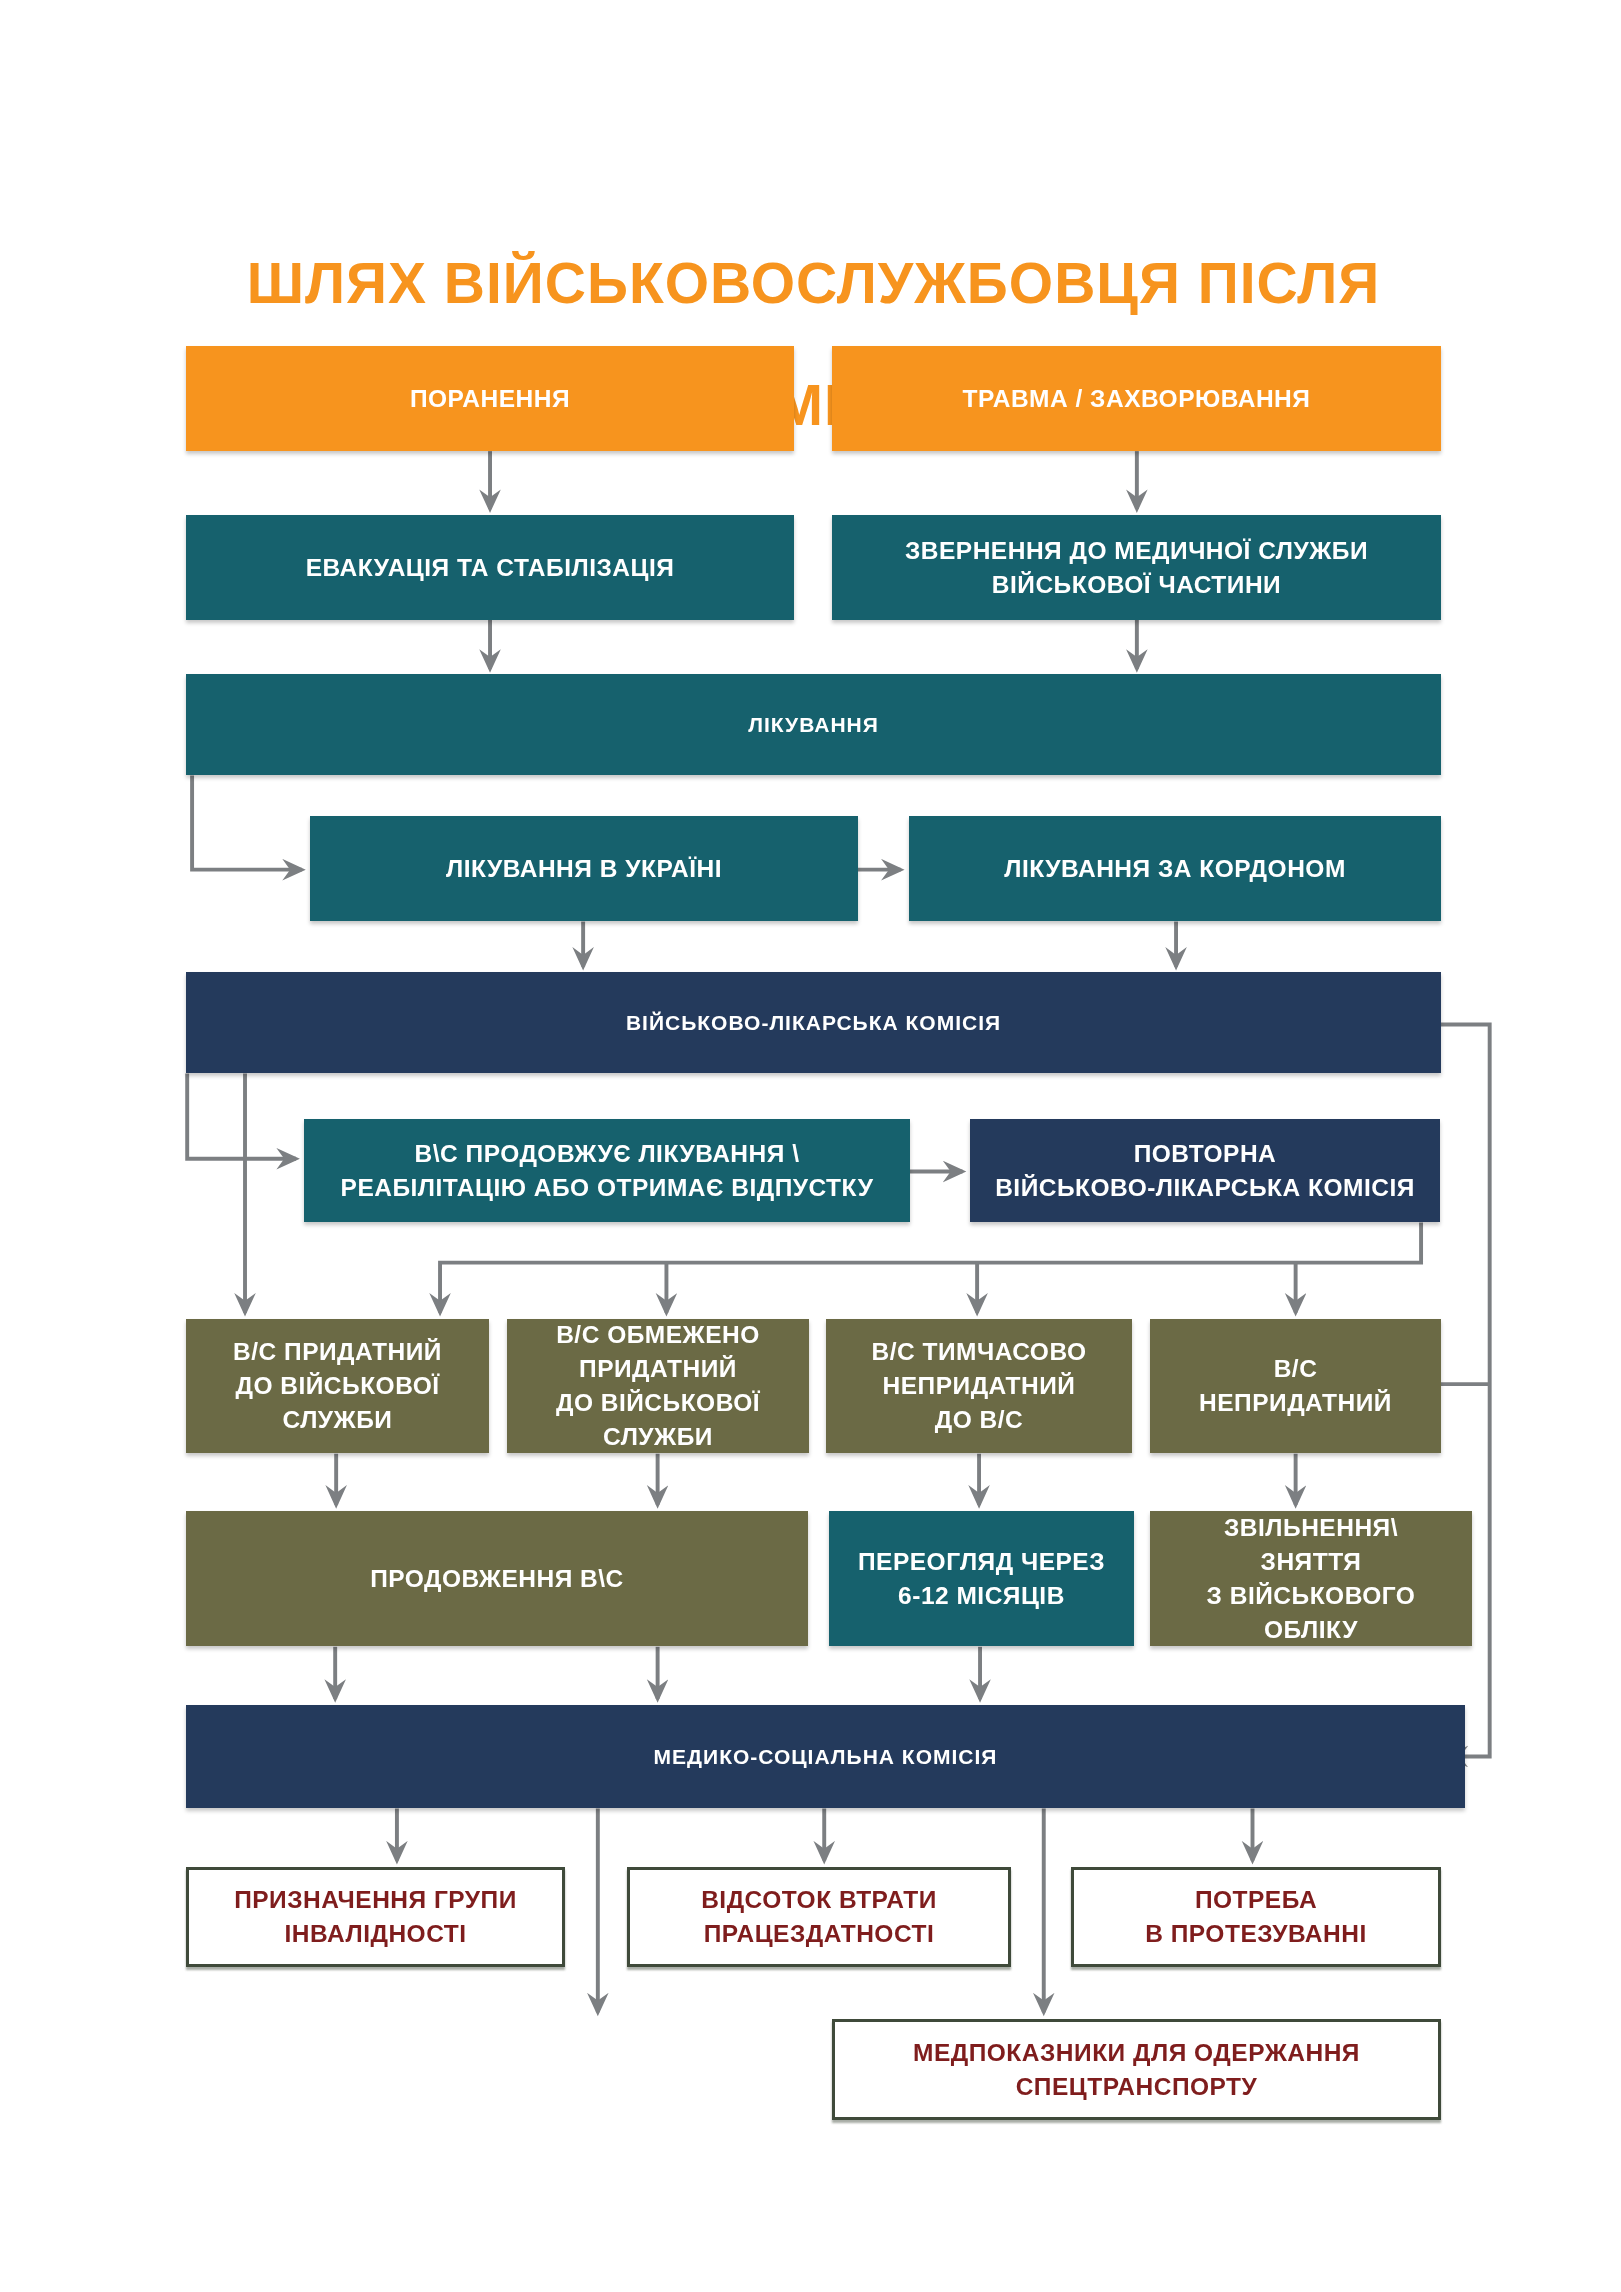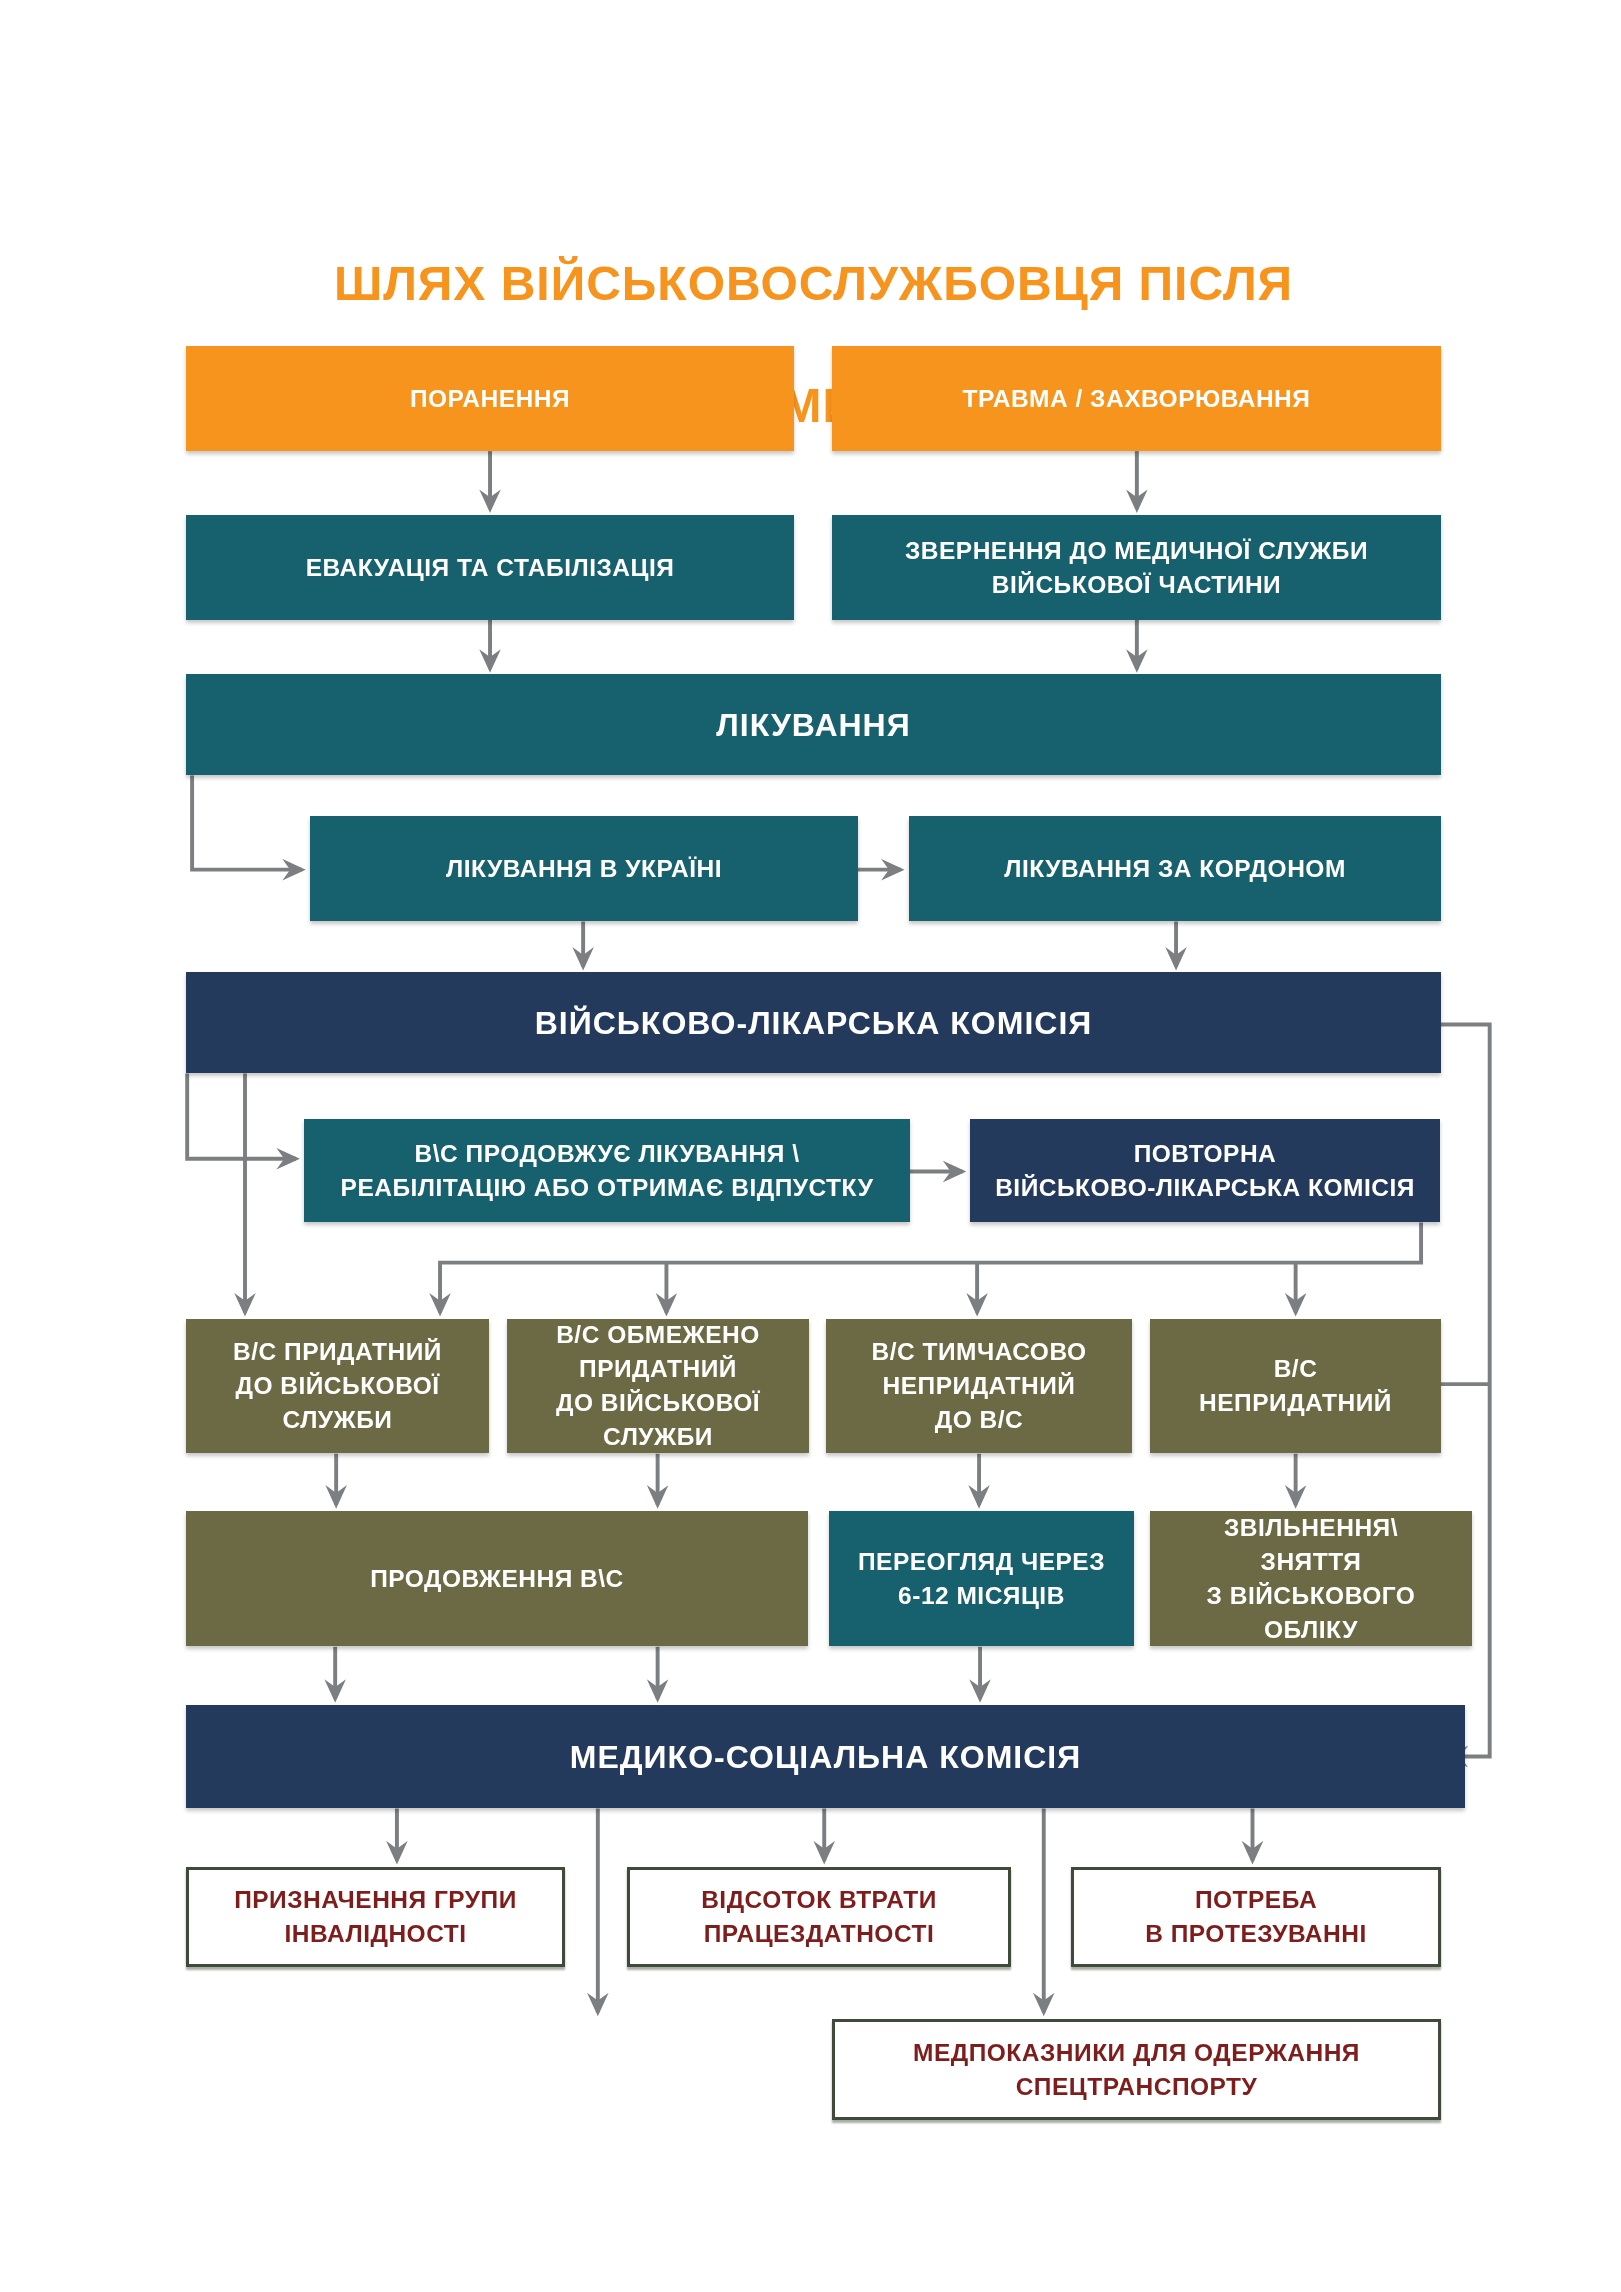--- a/index.html
+++ b/index.html
@@ -7,38 +7,38 @@
     position:relative;
     width:1621px;height:2293px;
     background:#ffffff;
     font-family:"Liberation Sans", sans-serif;
     overflow:hidden;
   }
   .title{
     position:absolute;
     left:186px;top:192px;width:1255px;
     text-align:center;
-    font-size:48px;line-height:61px;
+    font-size:57px;line-height:61px;
     font-weight:bold;letter-spacing:1px;
     color:#F7941E;
     white-space:pre-line;
   }
   .box{
     position:absolute;
     display:flex;align-items:center;justify-content:center;
     box-sizing:border-box;
     text-align:center;
     padding:5.9px 9.8px;
     font-size:24.5px;line-height:34px;
     font-weight:bold;letter-spacing:0.5px;
     color:#ffffff;
     white-space:pre-line;
     box-shadow:0 2.9px 3.9px rgba(0,0,0,0.22);
   }
-  .wide{font-size:32px;letter-spacing:1px;}
+  .wide{font-size:21px;letter-spacing:1px;}
   .orange{background:#F7941E;}
   .teal{background:#16616D;}
   .navy{background:#243A5C;}
   .olive{background:#6B6A45;}
   .outline{
     background:#ffffff;
     border:3.9px solid #3F4A3A;
     color:#7f1d1d;
     box-shadow:0 2.9px 2px rgba(63,74,58,0.45);
   }

